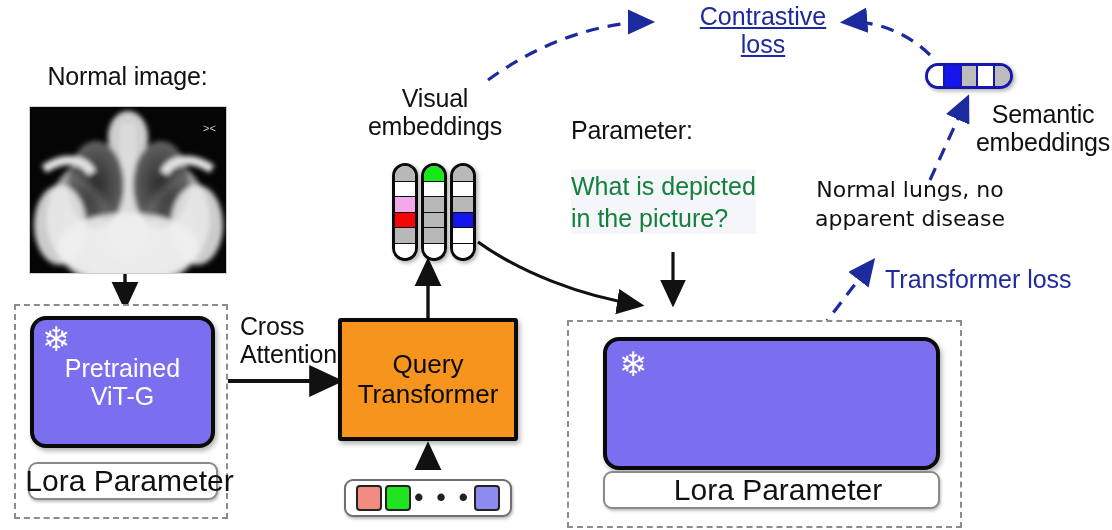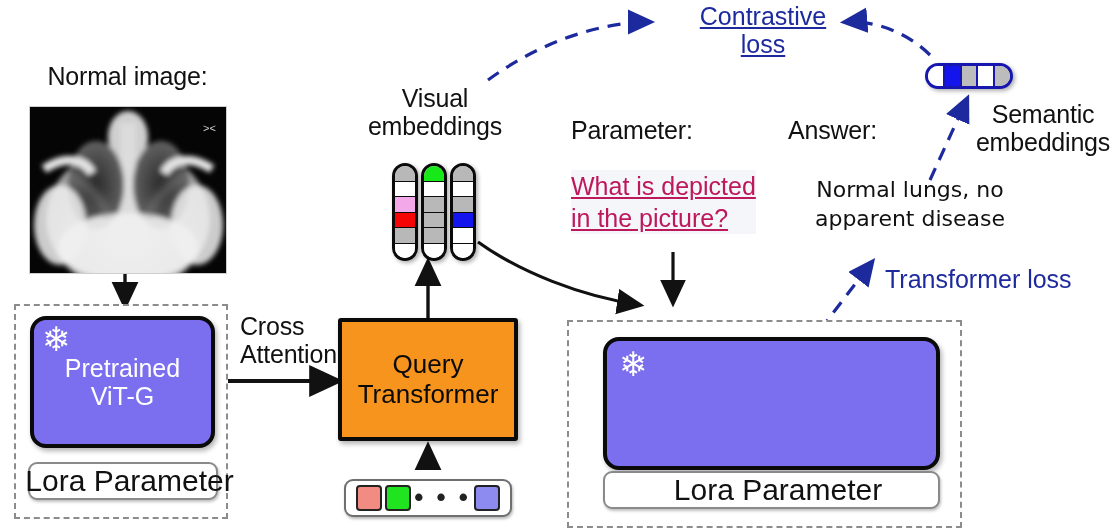--- a/index.html
+++ b/index.html
@@ -26,26 +26,25 @@
     white-space: pre;
   }
   .label-c { text-align: center; }
   .blue-label {
     color: #1d2a9e;
     font-size: 25px;
     line-height: 1.12;
     white-space: pre;
   }
   .question-text {
-    color: #be185d;
+    color: #15803d;
     font-size: 25px;
     line-height: 1.28;
     background: #f4f6f9;
     white-space: pre;
-    text-decoration: underline;
   }
   .answer-text {
     color: #111111;
     font-family: "DejaVu Sans", sans-serif;
     font-size: 22px;
     line-height: 1.3;
     text-align: center;
     white-space: pre;
   }
 
@@ -320,21 +319,20 @@
     <span class="vcell" style="background:#b8b8b8;"></span>
     <span class="vcell" style="background:#1414ec;"></span>
     <span class="vcell" style="background:#ffffff;"></span>
     <span class="vcell" style="background:#ffffff;"></span>
   </div>
 
   <div class="abs label" style="left:571px; top:116px;">Parameter:</div>
   <div class="abs question-text" style="left:571px; top:170px;">What is depicted
 in the picture?</div>
 
-  <div class="abs label" style="left:788px; top:116px;">Answer:</div>
   <div class="abs answer-text" style="left:800px; top:176px; width:220px;">Normal lungs, no
 apparent disease</div>
 
   <div class="hpill" style="left:925px; top:63px; width:88px;">
     <span class="hcell" style="background:#ffffff;"></span>
     <span class="hcell" style="background:#1414ec;"></span>
     <span class="hcell" style="background:#bcbcbc;"></span>
     <span class="hcell" style="background:#ffffff;"></span>
     <span class="hcell" style="background:#bcbcbc;"></span>
   </div>

